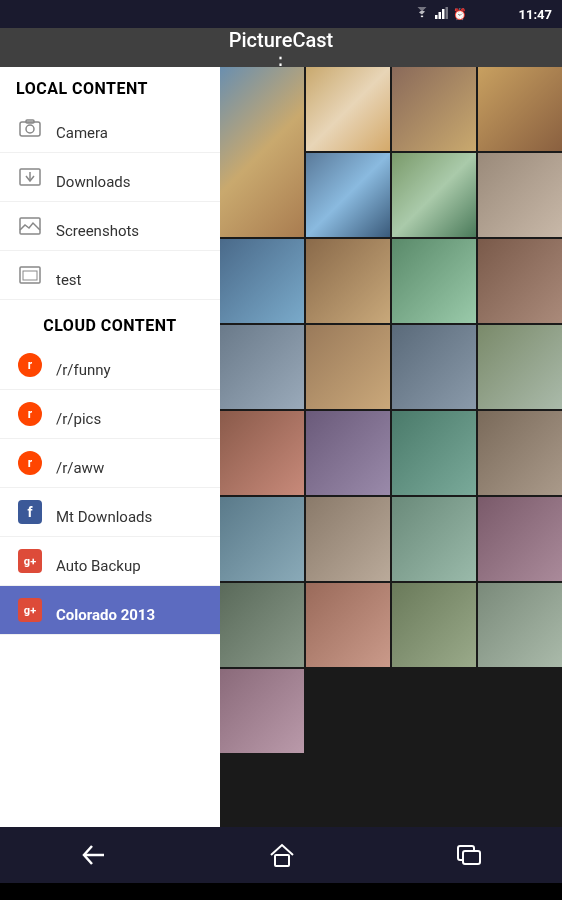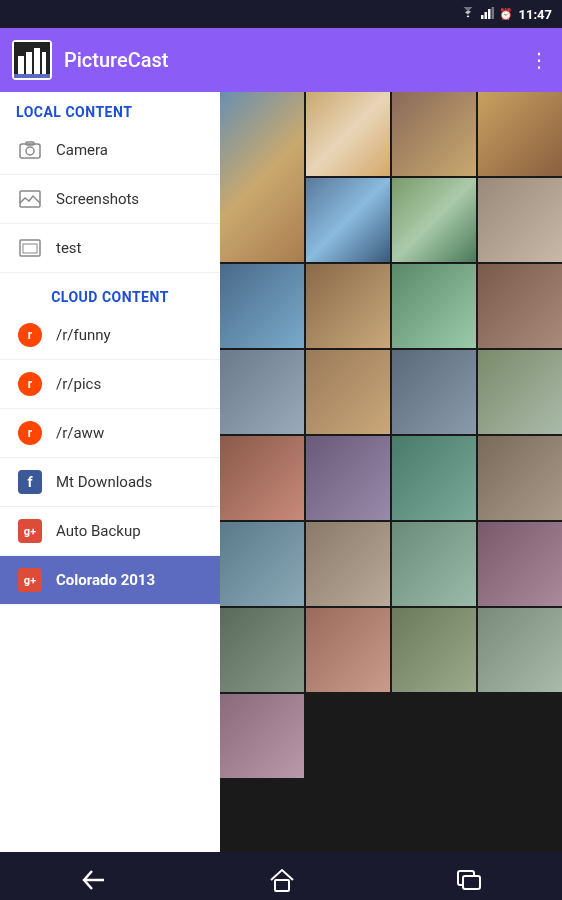--- a/index.html
+++ b/index.html
@@ -25,34 +25,36 @@
     }
     .status-icons {
       display: flex;
       align-items: center;
       gap: 5px;
     }
     .status-time {
       color: white;
       font-size: 13px;
       font-weight: bold;
+      margin-left: 46px;
     }
     .status-icon-item {
       color: white;
       font-size: 11px;
     }
 
     
     .app-bar {
       width: 100%;
-      height: 64px;
-      background: #8b5cf6;
+      height: 39px;
+      background: #404040;
       display: flex;
       align-items: center;
       padding: 0 12px;
+      flex-direction: column;
     }
     .app-logo {
       width: 40px;
       height: 40px;
       background: #fff;
       border-radius: 4px;
       display: flex;
       align-items: center;
       justify-content: center;
       margin-right: 12px;
@@ -80,28 +82,28 @@
 
     
     .sidebar {
       width: 220px;
       background: #fff;
       overflow-y: auto;
       flex-shrink: 0;
     }
     .section-header {
       padding: 12px 16px 6px 16px;
-      font-size: 14px;
+      font-size: 16px;
       font-weight: 700;
-      color: #1d4ed8;
+      color: #000000;
       letter-spacing: 0.5px;
     }
     .sidebar-item {
       display: flex;
-      align-items: center;
+      align-items: flex-end;
       padding: 10px 16px;
       cursor: pointer;
       border-bottom: 1px solid #f0f0f0;
       min-height: 46px;
     }
     .sidebar-item.active {
       background: #5c6bc0;
     }
     .sidebar-item.active .item-label {
       color: white;
@@ -292,20 +294,30 @@
       <div class="item-icon">
         <svg class="img-icon" viewBox="0 0 22 18">
           <rect x="1" y="3" width="20" height="14" rx="2" stroke="#888" stroke-width="1.5" fill="none"></rect>
           <circle cx="11" cy="10" r="4" stroke="#888" stroke-width="1.5" fill="none"></circle>
           <rect x="7" y="1" width="8" height="3" rx="1" stroke="#888" stroke-width="1.5" fill="none"></rect>
         </svg>
       </div>
       <span class="item-label">Camera</span>
     </div>
 
+    <div class="sidebar-item">
+      <div class="item-icon">
+        <svg class="img-icon" viewBox="0 0 22 18">
+          <rect x="1" y="1" width="20" height="16" rx="1" stroke="#888" stroke-width="1.5" fill="none"></rect>
+          <polyline points="7,8 11,13 15,8" stroke="#888" stroke-width="1.5" fill="none"></polyline>
+          <line x1="11" y1="4" x2="11" y2="13" stroke="#888" stroke-width="1.5"></line>
+        </svg>
+      </div>
+      <span class="item-label">Downloads</span>
+    </div>
 
     <div class="sidebar-item">
       <div class="item-icon">
         <svg class="img-icon" viewBox="0 0 22 18">
           <rect x="1" y="1" width="20" height="16" rx="1" stroke="#888" stroke-width="1.5" fill="none"></rect>
           <polyline points="1,13 6,8 10,11 14,6 21,13" stroke="#888" stroke-width="1.5" fill="none"></polyline>
         </svg>
       </div>
       <span class="item-label">Screenshots</span>
     </div>

